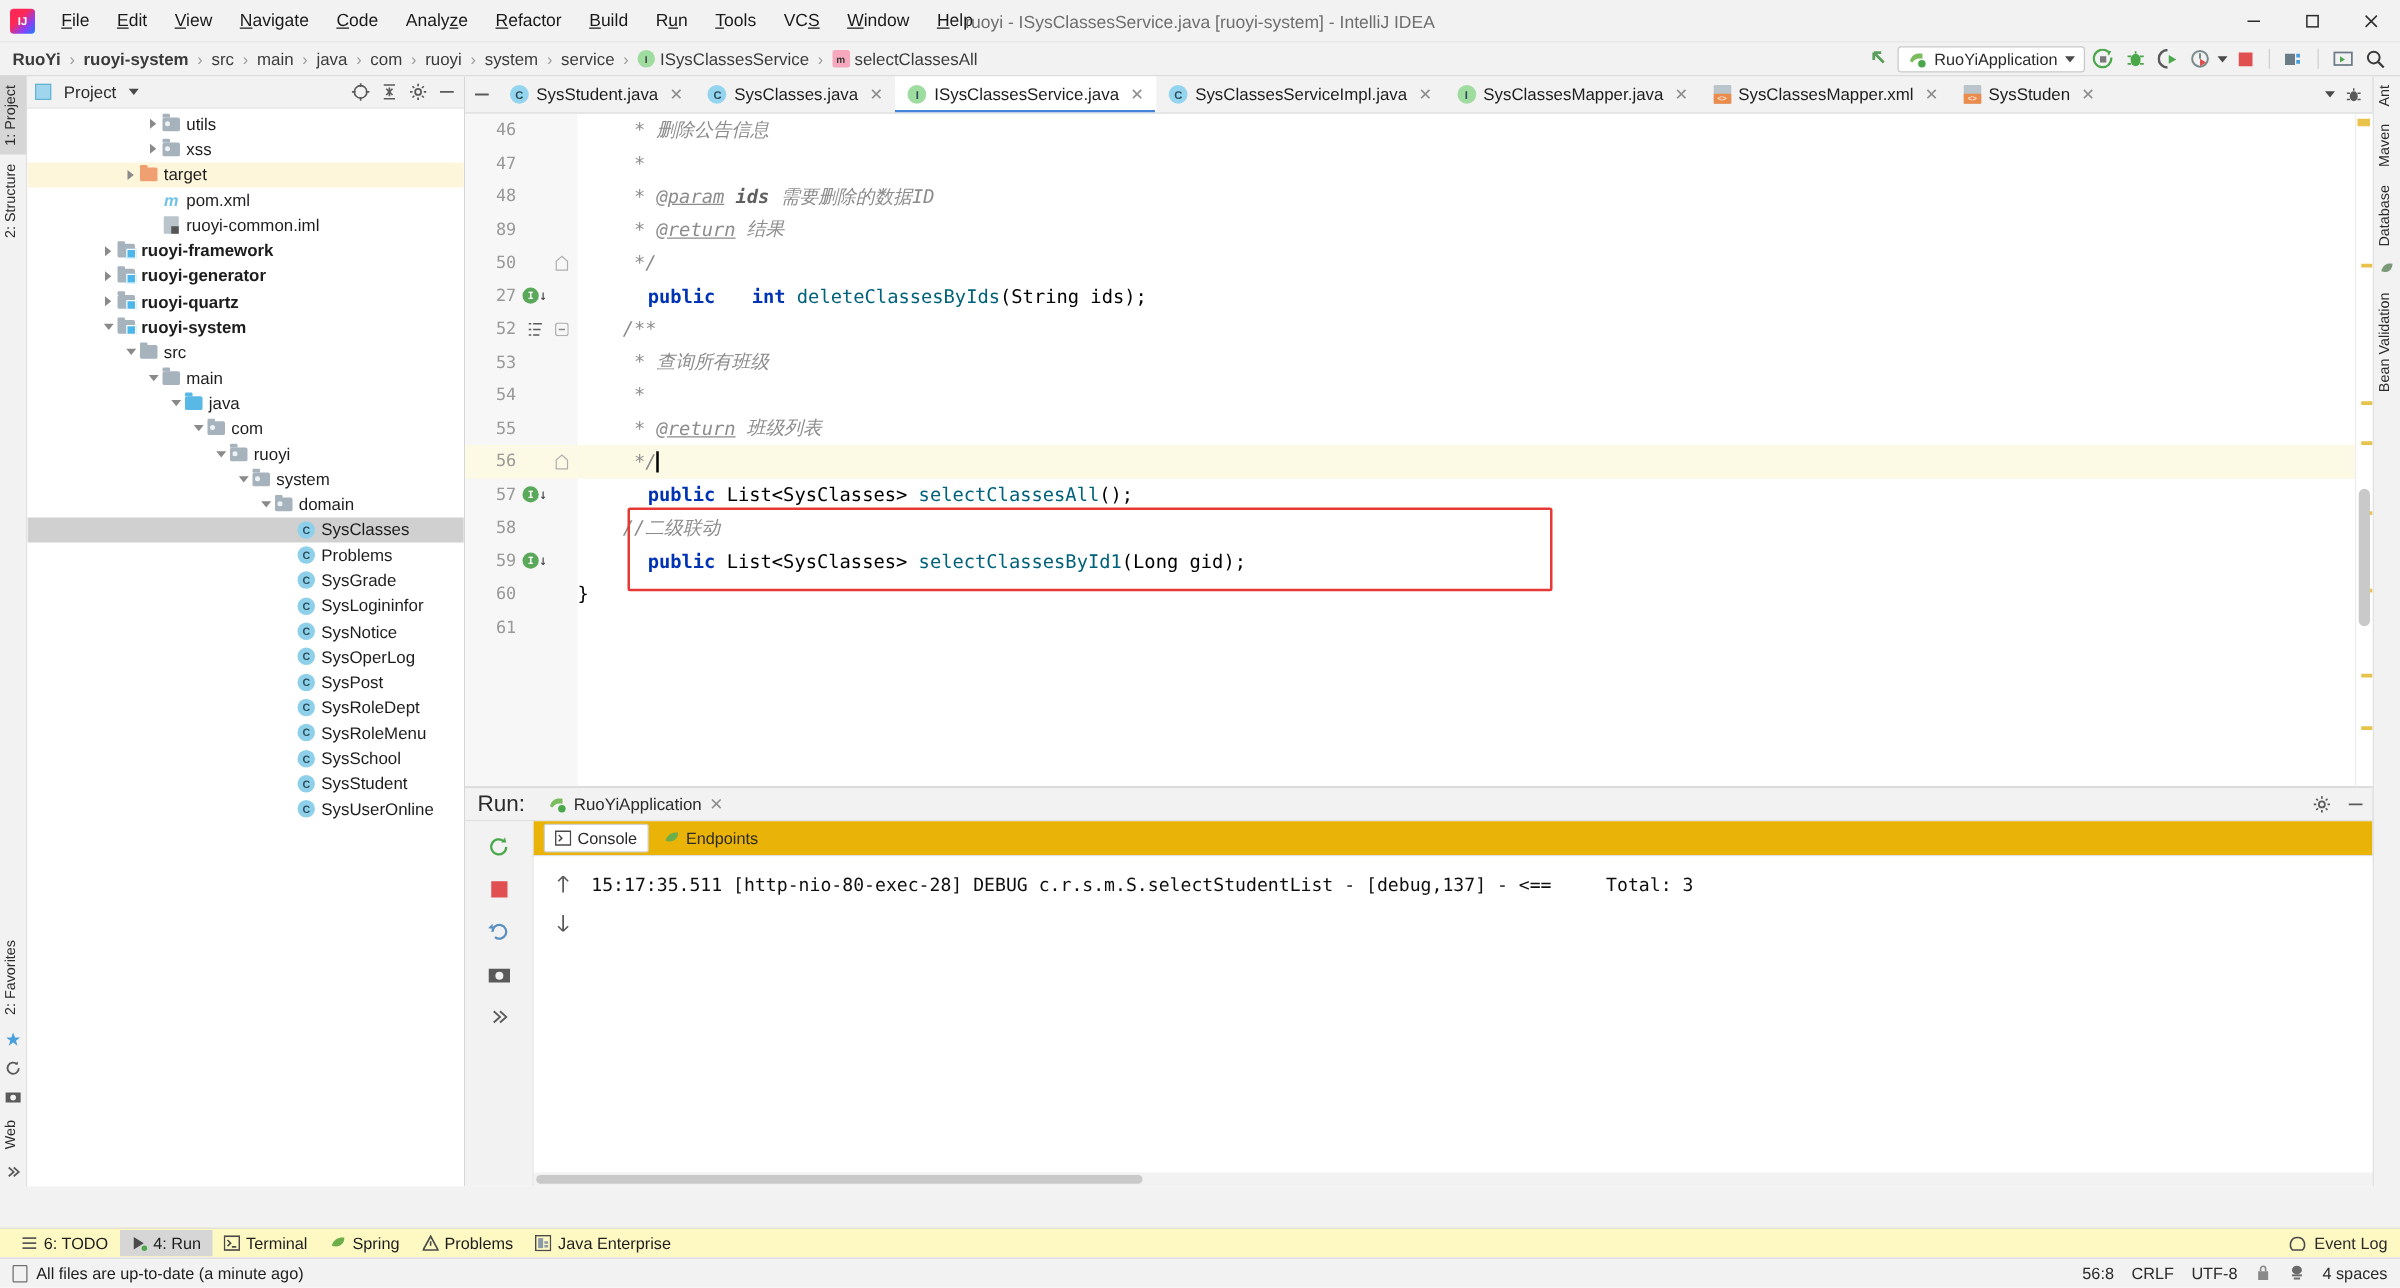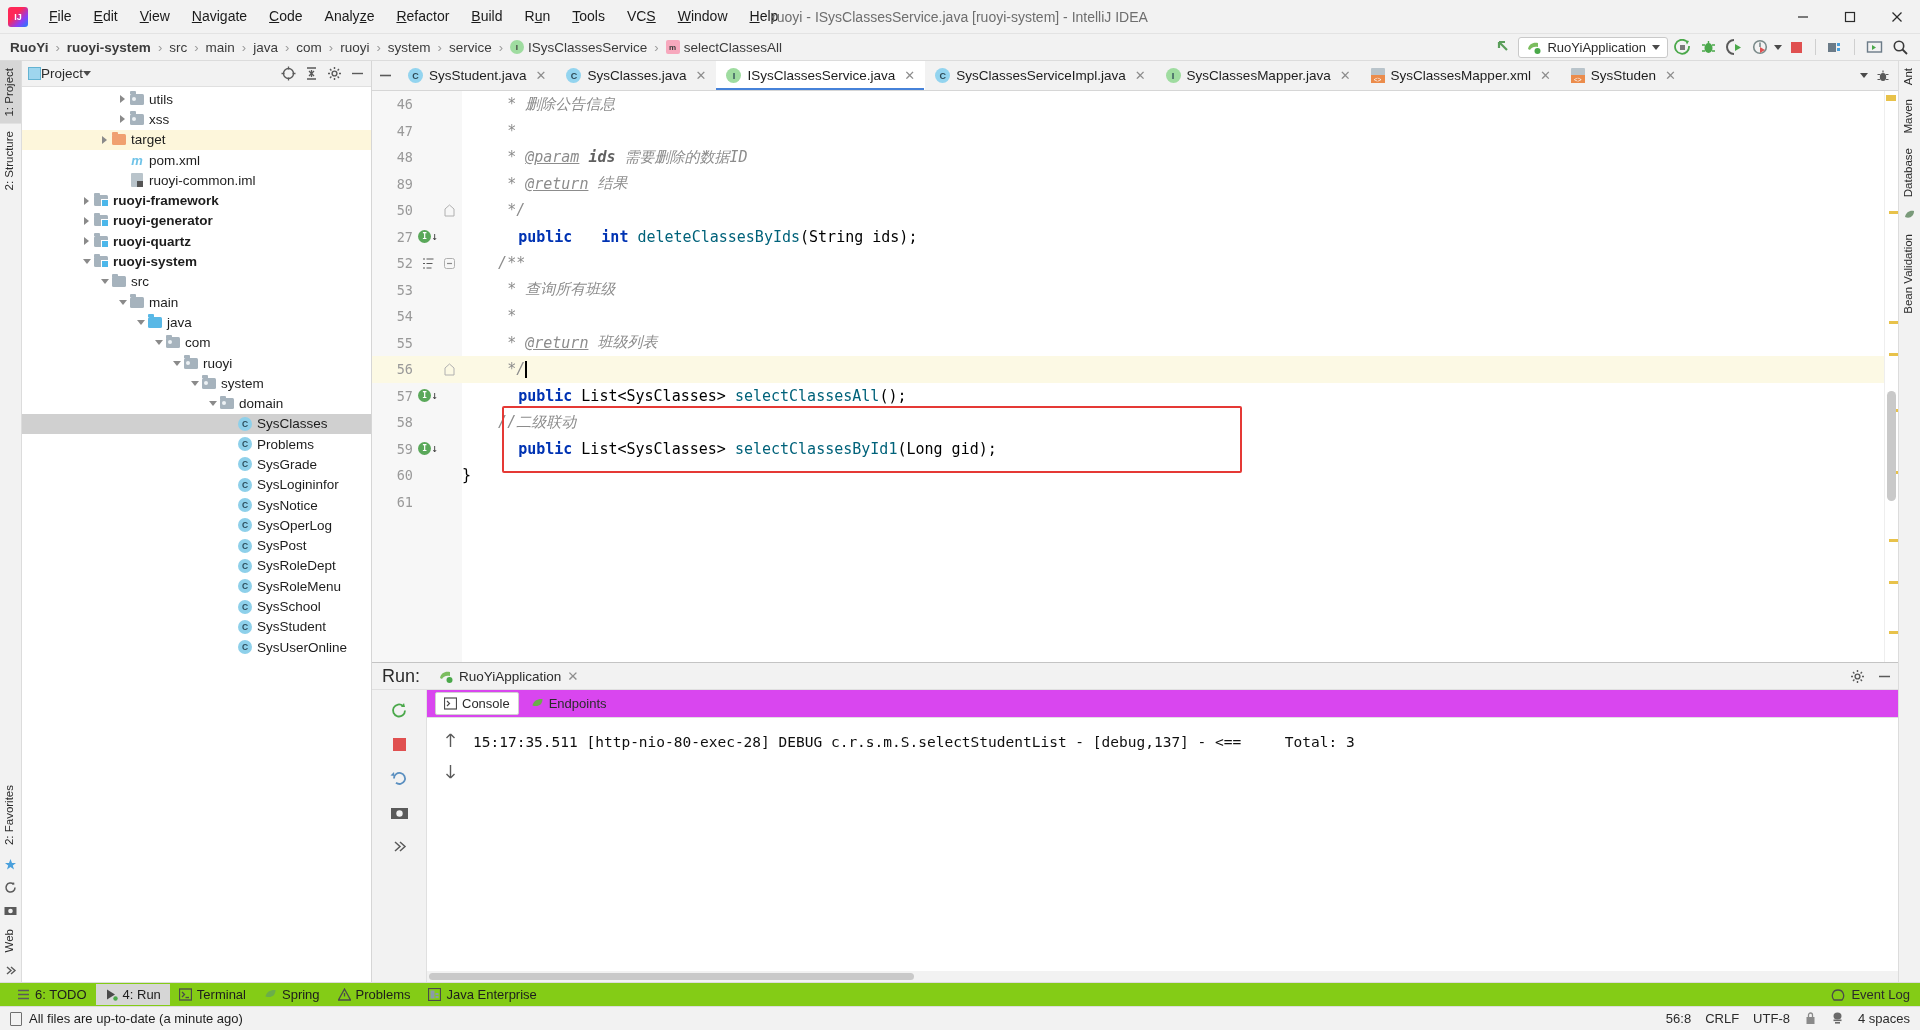--- a/index.html
+++ b/index.html
@@ -83,21 +83,21 @@
   
   .rail-right { border-left:1px solid #dcdcdc; border-right:none; }
 
   
   .projpanel { width: 350px; display:flex; flex-direction:column; background:#fff; flex:none;
                border-right:1px solid #d6d6d6; }
   .proj-header {
     height: 26px; display:flex; align-items:center; padding:0 6px; flex:none;
     background:#f2f2f2; border-bottom:1px solid #e0e0e0;
   }
-  .proj-title { font-size:13.5px; display:flex; align-items:center; gap:0; }
+  .proj-title { font-size:13.5px; display:flex; align-items:center; gap:10px; }
   .proj-sq { width:13px; height:13px; background:#9fd6ee; border:1px solid #63b3d2; }
   .caret-dn { width:0;height:0;border-left:4px solid transparent;border-right:4px solid transparent;border-top:5px solid #4a4a4a; }
   .proj-hdr-icons { margin-left:auto; display:flex; align-items:center; gap:8px; }
   .tree { flex:1; overflow:hidden; padding-top:2px; background:#fff; position:relative; }
   .trow { height:20.3px; display:flex; align-items:center; font-size:13.5px; white-space:nowrap; color:#1d1d1d; }
   .trow.sel { background:#d0d0d0; }
   .trow.hl { background:#fdf6db; }
   .trow.bold { font-weight:bold; }
   .tarrow { width:13px; display:flex; align-items:center; justify-content:center; flex:none; }
   .ar-r { width:0;height:0;border-top:4px solid transparent;border-bottom:4px solid transparent;border-left:5.5px solid #8a8a8a; }
@@ -164,33 +164,33 @@
   
   .runwin { height: 320px; display:flex; flex-direction:column; flex:none; background:#f2f2f2; border-top:1px solid #c4c4c4; }
   .run-header { height:27px; display:flex; align-items:center; padding:0 6px 0 10px; flex:none; border-bottom:1px solid #e0e0e0; }
   .run-label { font-size:18px; margin-right:12px; }
   .run-tab { display:flex; align-items:center; gap:6px; font-size:13.5px; padding:2px 6px; }
   .run-hdr-right { margin-left:auto; display:flex; align-items:center; gap:12px; }
   .run-body { flex:1; display:flex; min-height:0; }
   .run-left-tools { width:54px; flex:none; display:flex; flex-direction:column; align-items:center; gap:10px; padding-top:8px; background:#f2f2f2; }
   .rl-ic { width:26px;height:24px;display:flex;align-items:center;justify-content:center; }
   .console-area { flex:1; display:flex; flex-direction:column; min-width:0; background:#fff; border-left:1px solid #e0e0e0; }
-  .console-tabs { height:28px; display:flex; align-items:center; gap:4px; padding-left:8px; background:#d946ef; border-bottom:1px solid #e0e0e0; flex:none; }
+  .console-tabs { height:28px; display:flex; align-items:center; gap:4px; padding-left:8px; background:#eab308; border-bottom:1px solid #e0e0e0; flex:none; }
   .ctab { display:flex; align-items:center; gap:5px; font-size:13px; padding:3px 8px; border-radius:2px; }
   .ctab.active { background:#fff; border:1px solid #d0d0d0; }
   .console-out { flex:1; padding:8px 0 0 0; overflow:hidden; background:#fff; position:relative; display:flex; }
   .con-gutter { width:46px; flex:none; display:flex; flex-direction:column; align-items:center; gap:14px; padding-top:6px; }
   .con-lines { flex:1; min-width:0; overflow:hidden; }
   .logline { font-family:"DejaVu Sans Mono", monospace; font-size:14.5px; color:#0f0f0f; white-space:pre; height:33px; line-height:33px; }
   .con-scroll { width:14px; flex:none; background:#fff; position:relative; }
   .hscroll { height:11px; background:#f2f2f2; flex:none; position:relative; }
   .hscroll .thumb { position:absolute; left:2px; top:2px; height:7px; width:33%; background:#c9c9c9; border-radius:5px; }
 
   
-  .botbar { height:24px; display:flex; align-items:center; background:#84cc16; border-top:1px solid #dcdcdc; flex:none; padding-left:8px; }
+  .botbar { height:24px; display:flex; align-items:center; background:#fef9c3; border-top:1px solid #dcdcdc; flex:none; padding-left:8px;margin-top:33px; }
   .bt { display:flex; align-items:center; gap:5px; font-size:13px; padding:3px 9px; color:#1d1d1d; }
   .bt.active { background:#d6d6d6; }
   .bot-right { margin-left:auto; display:flex; align-items:center; gap:6px; padding-right:10px; font-size:13px; }
 
   
   .statusbar { height:24px; display:flex; align-items:center; background:#f2f2f2; border-top:1px solid #dcdcdc; flex:none; padding:0 10px; font-size:13px; color:#1d1d1d; }
   .sb-left { display:flex; align-items:center; gap:7px; }
   .sb-right { margin-left:auto; display:flex; gap:14px; color:#2b2b2b; }
   .doc-ic { width:12px;height:14px;border:1.4px solid #6f6f6f; border-radius:1px; }
   svg { display:block; }

